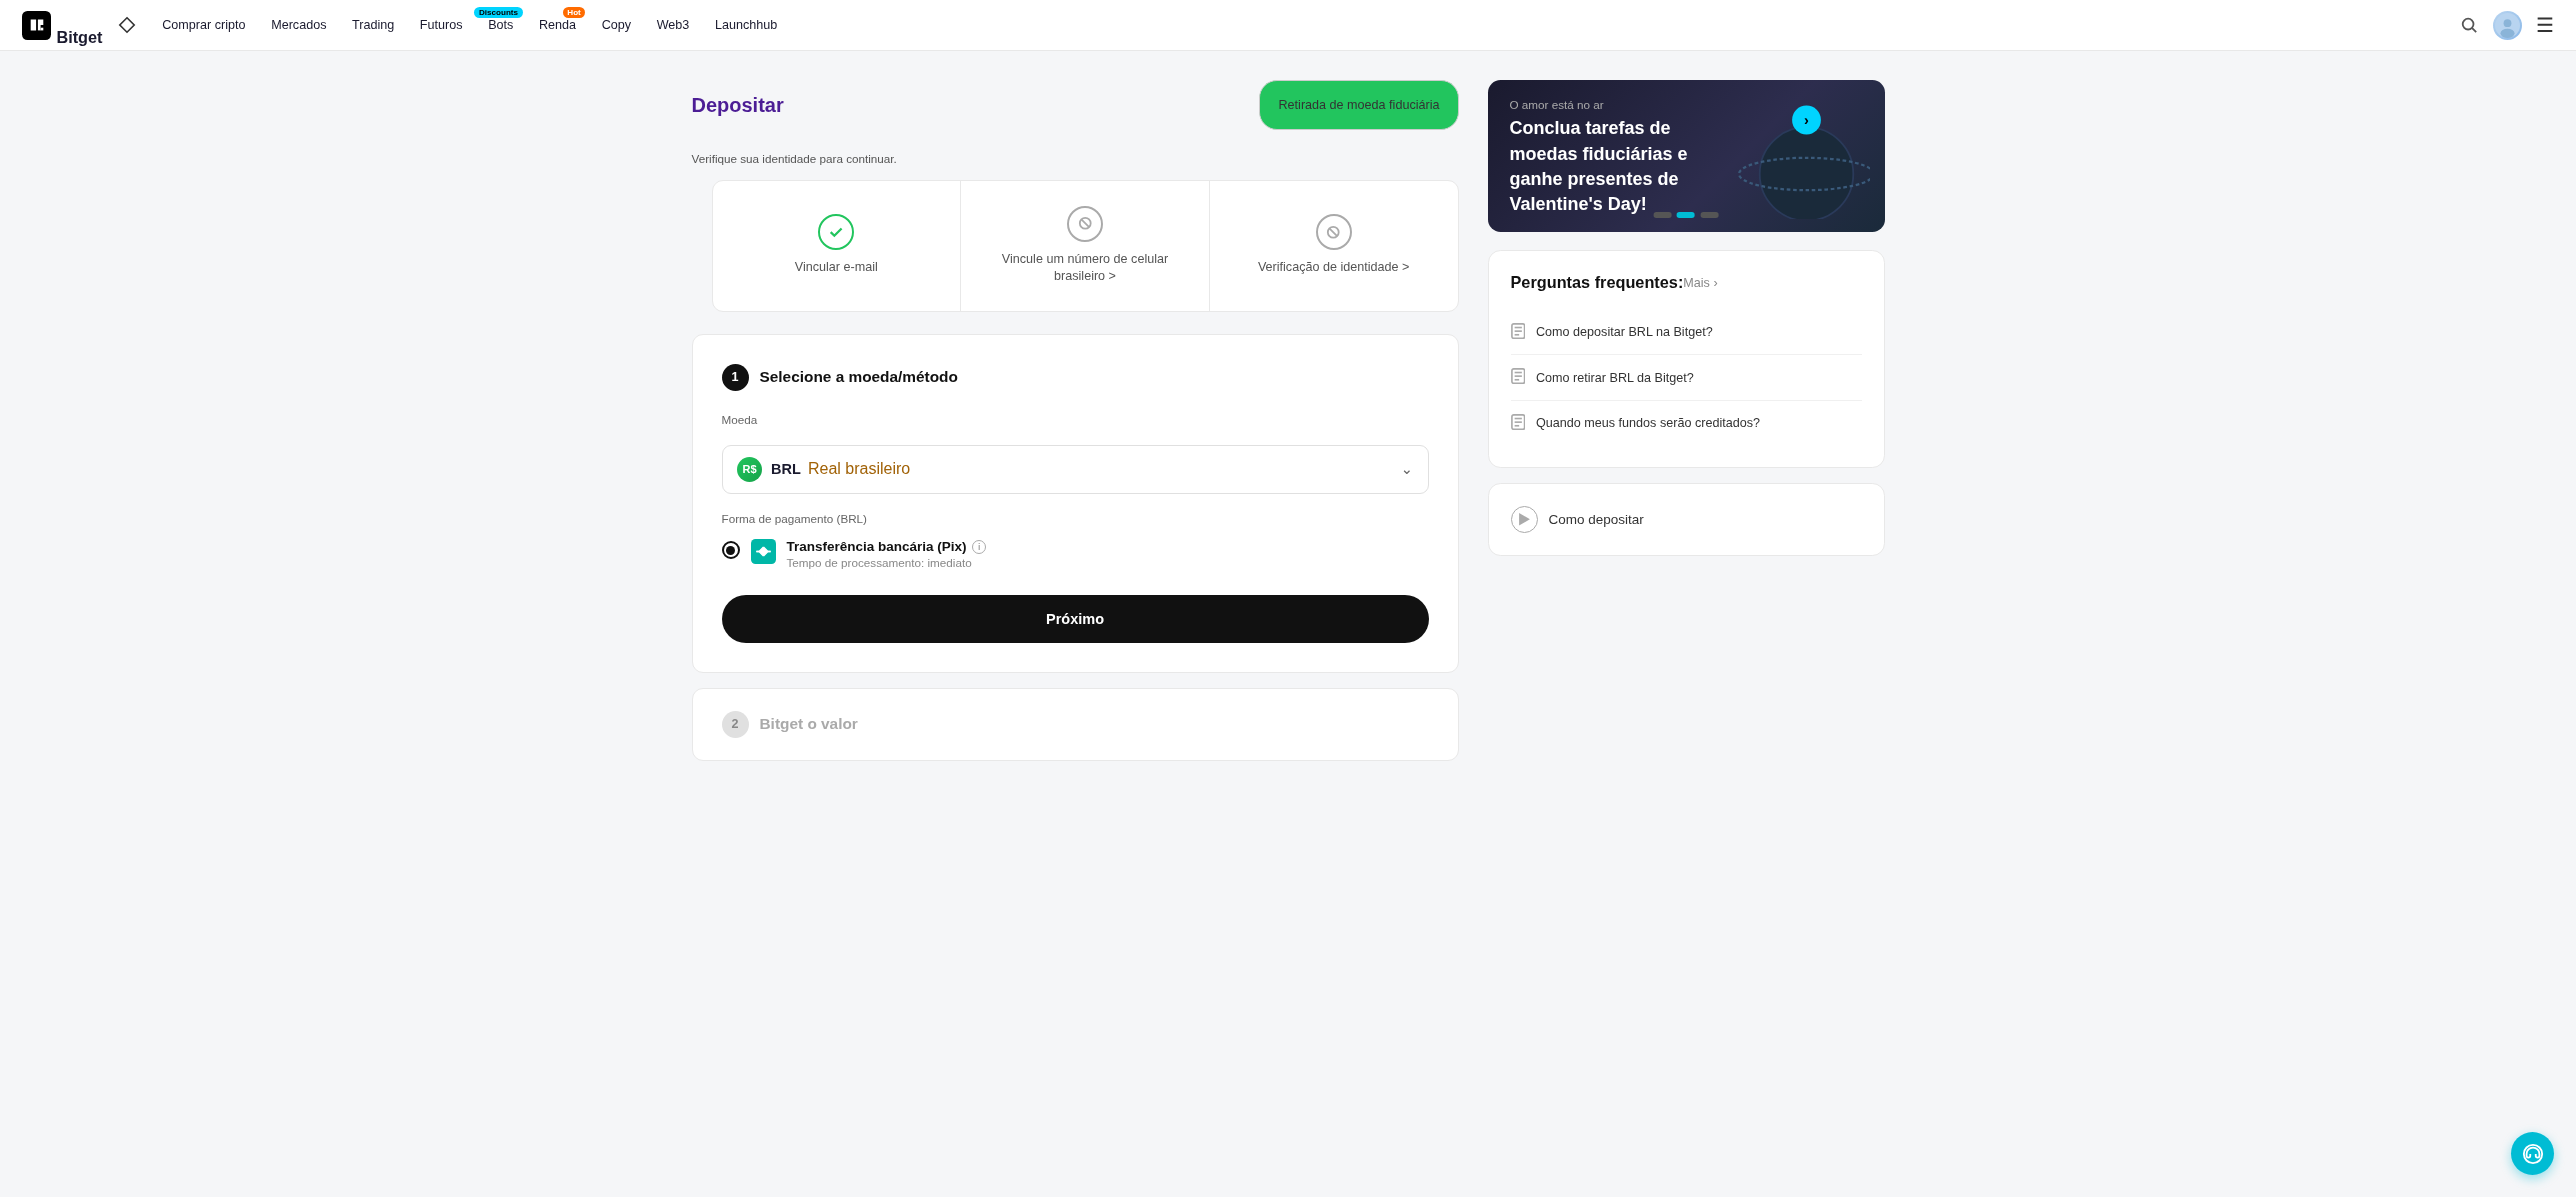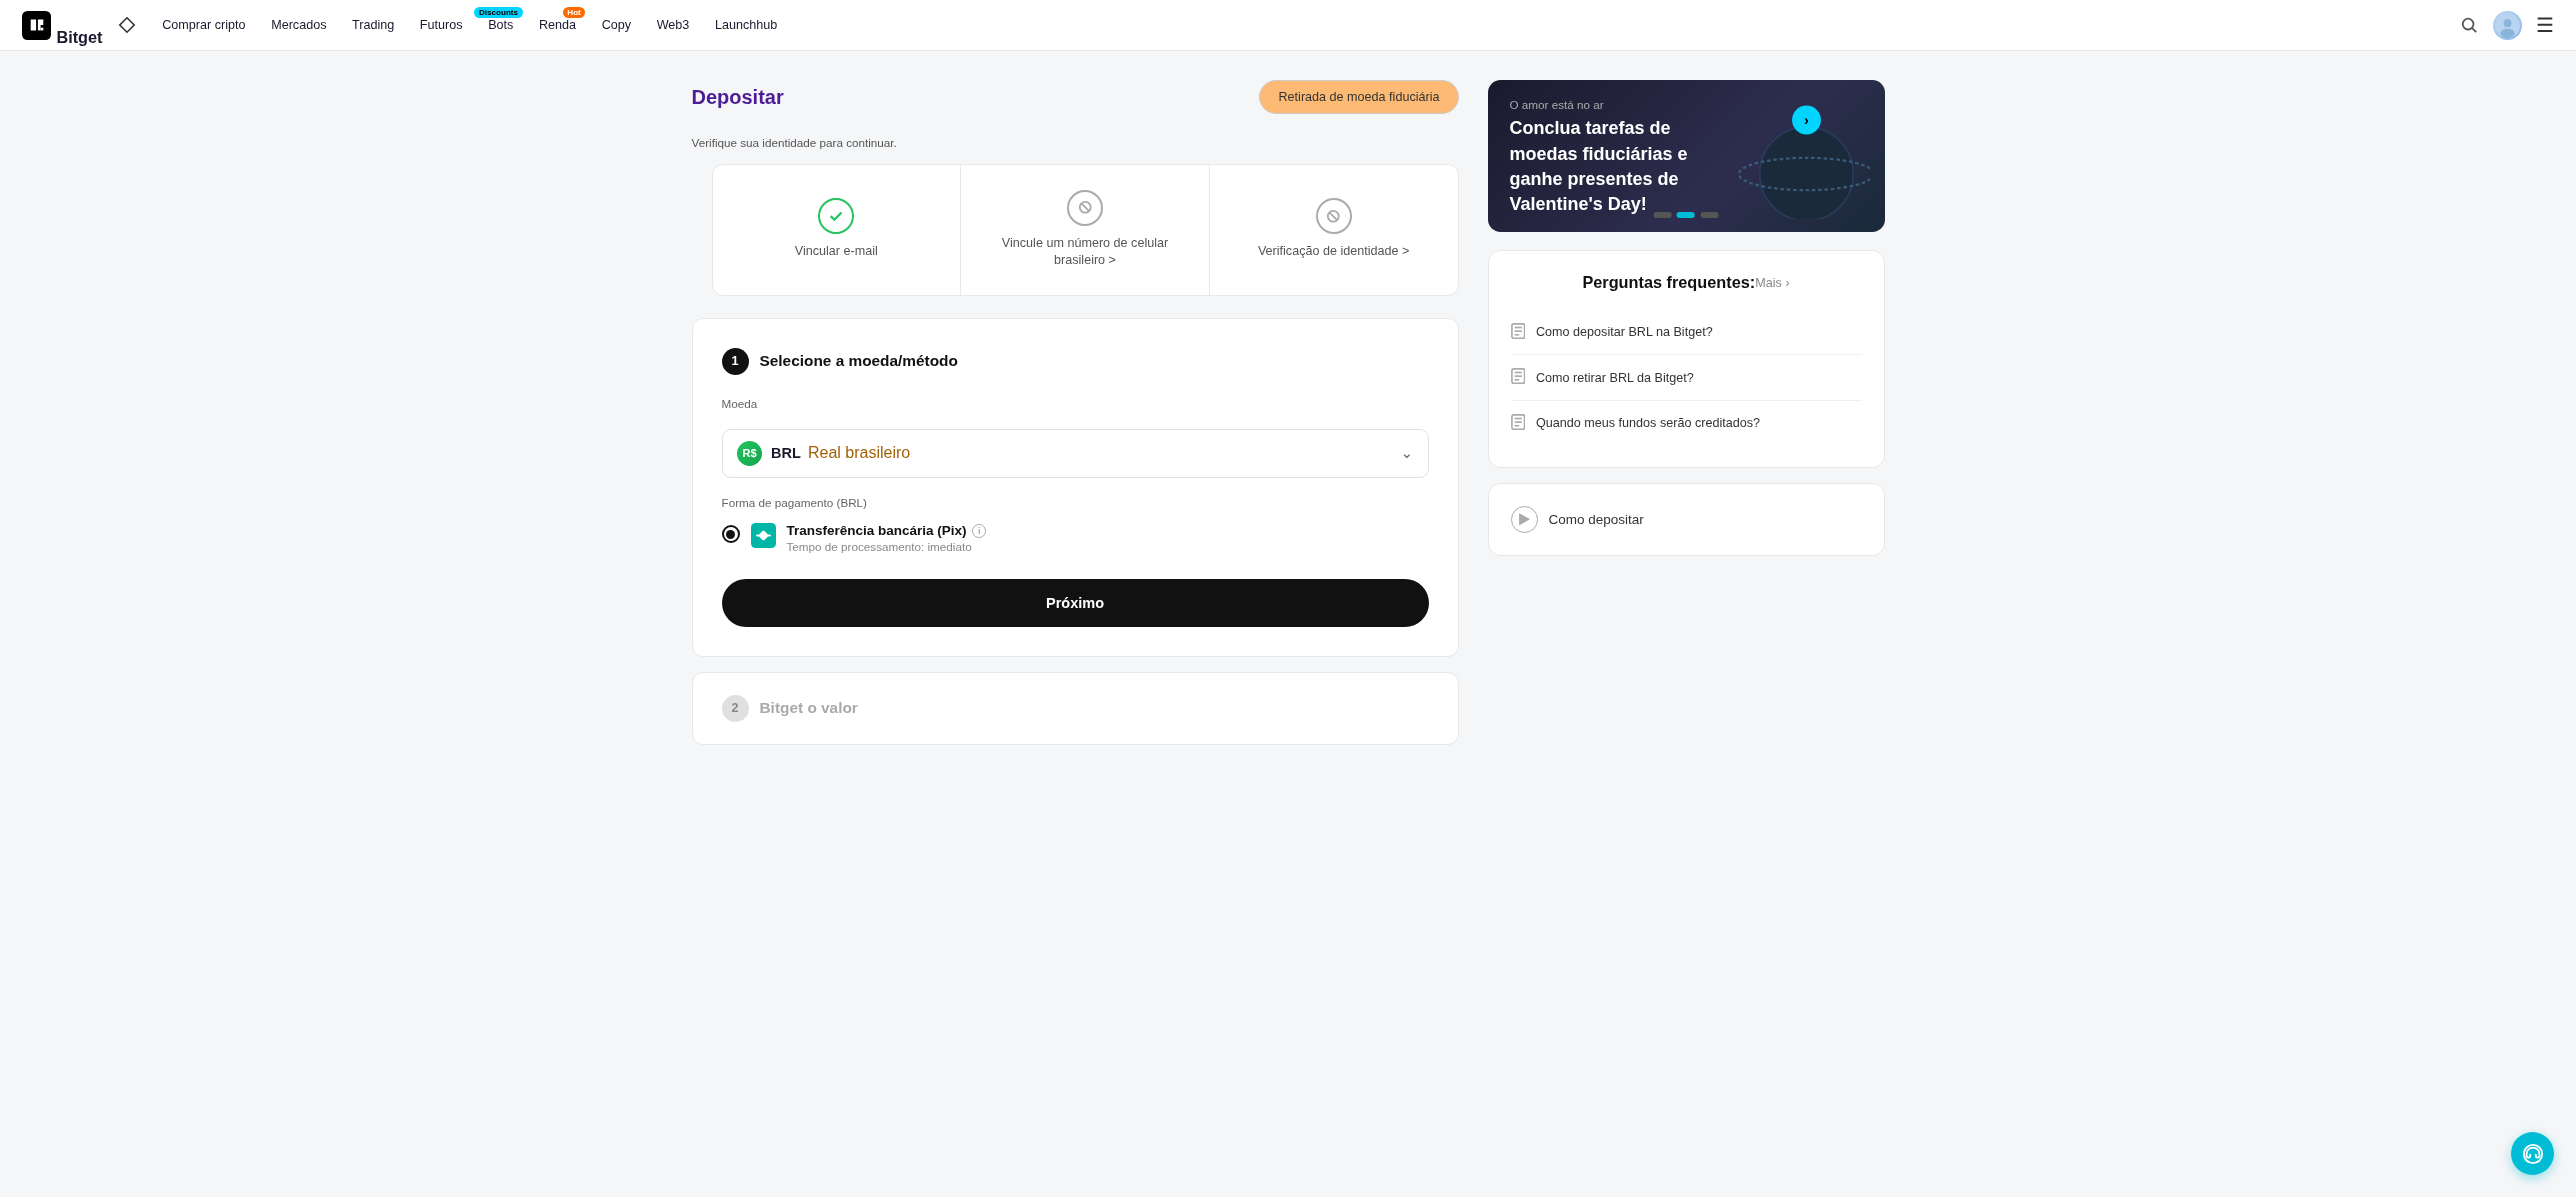--- a/index.html
+++ b/index.html
@@ -112,23 +112,23 @@
       justify-content: space-between;
       margin-bottom: 22px;
     }
     .page-title {
       font-size: 20px;
       font-weight: 700;
       color: #4c1d95;
     }
     .fiat-btn {
       border: 1.4px solid #ccc;
-      background: #fdba74;
+      background: #22c55e;
       border-radius: 18px;
-      padding: 9px 18px;
+      padding: 17px 18px;
       font-size: 12.6px;
       cursor: pointer;
       color: #333;
       white-space: nowrap;
     }
 
     .verify-banner {
       font-size: 11.7px;
       color: #555;
       margin-bottom: 14.5px;
@@ -383,21 +383,21 @@
     .faq-card {
       background: #fff;
       border-radius: 12.6px;
       border: 0.9px solid #e8e8e8;
       padding: 22px;
       margin-bottom: 14.5px;
     }
     .faq-header {
       display: flex;
       align-items: center;
-      justify-content: center;
+      justify-content: flex-start;
       margin-bottom: 18px;
     }
     .faq-title {
       font-size: 16.3px;
       font-weight: 700;
       color: #111;
     }
     .faq-more {
       font-size: 12.6px;
       color: #888;

